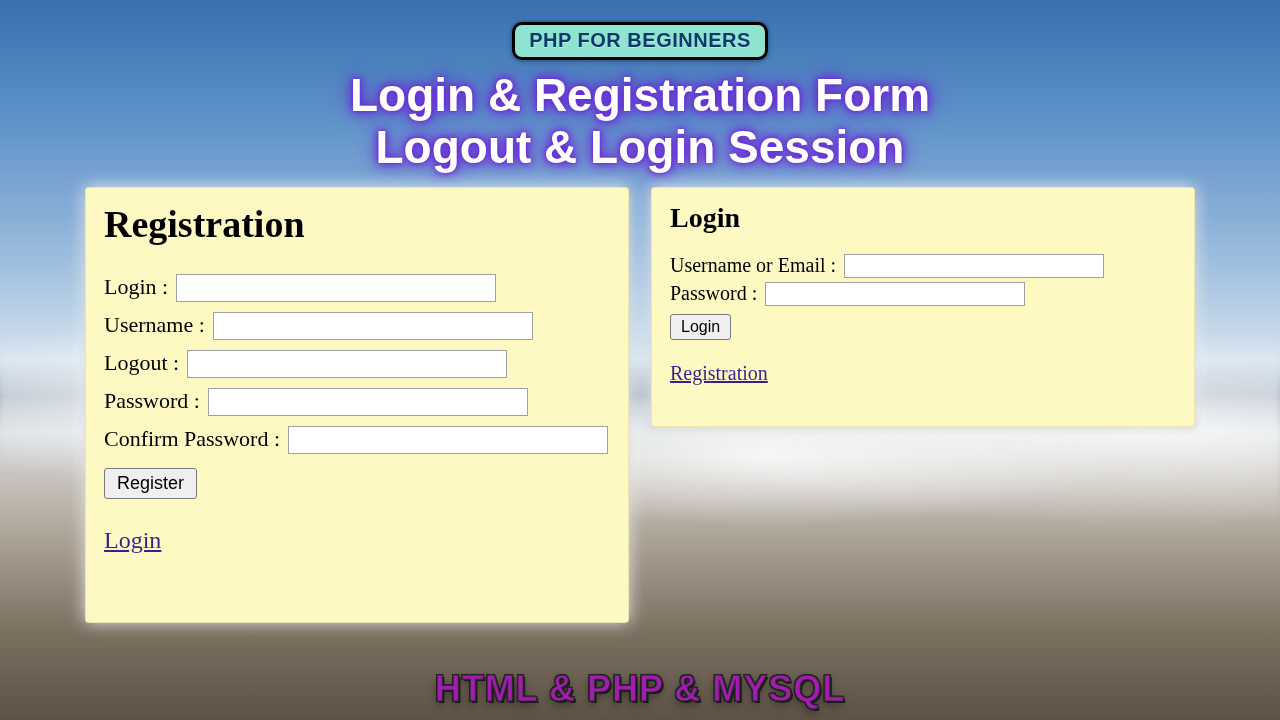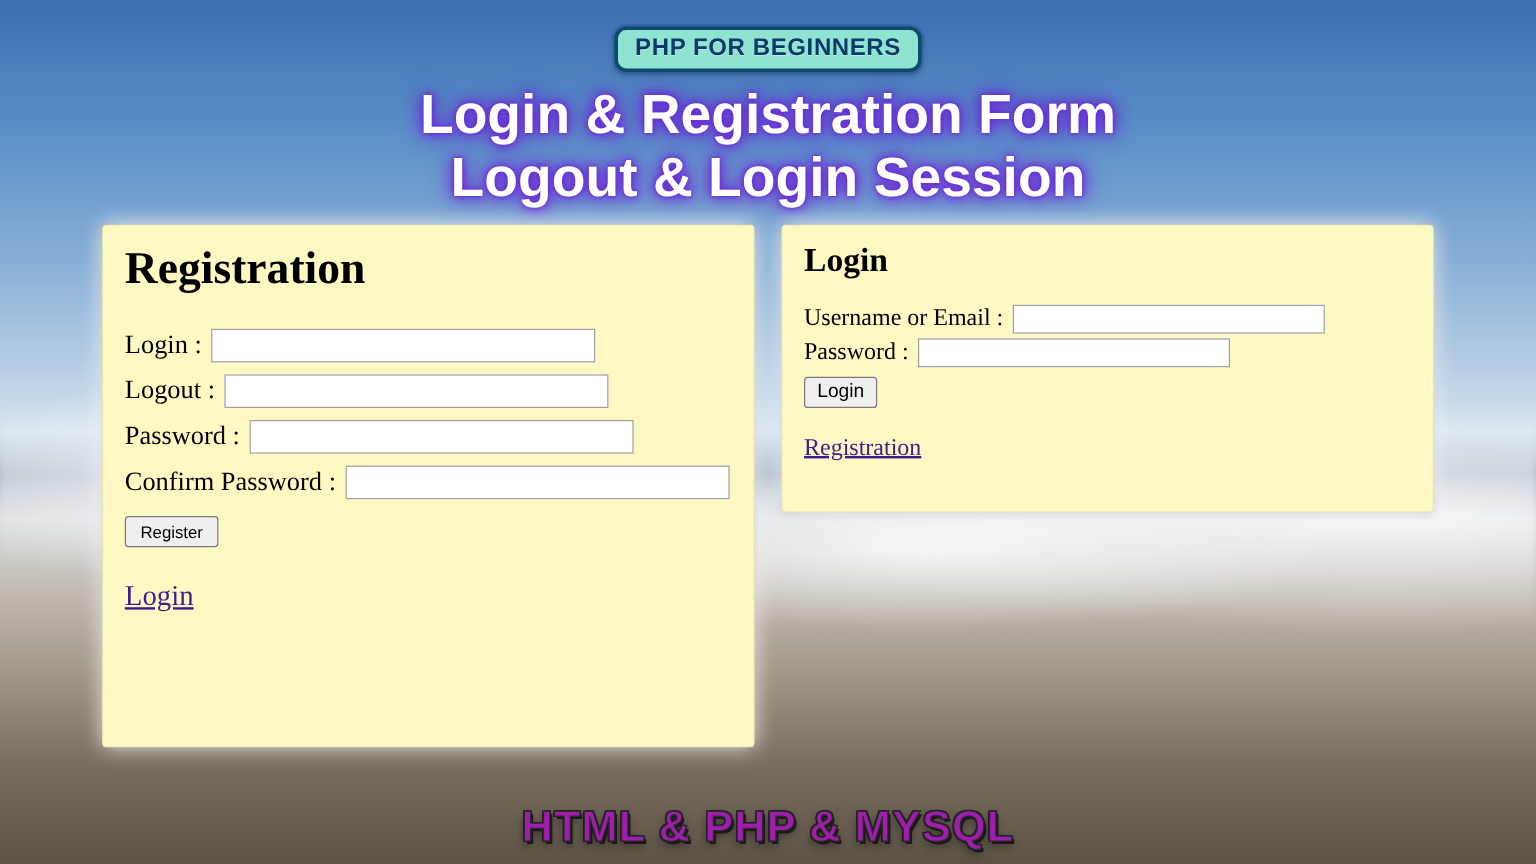--- a/index.html
+++ b/index.html
@@ -38,21 +38,21 @@
   }
   .badge{
     margin-top:22px;
     font-family: Arial, Helvetica, sans-serif;
     font-size:20px;
     font-weight:700;
     letter-spacing:.5px;
     color:#0a3a6a;
     background:#8fe3d1;
     padding:4px 14px 5px;
-    border:3px solid #0c4a6e;
+    border:3px solid #000000;
     border-radius:10px;
     box-shadow:0 0 0 2px rgba(0,60,120,.15), 0 2px 6px rgba(0,0,0,.25);
     text-shadow:0 1px 0 rgba(255,255,255,.4);
   }
   .main-title{
     margin-top:10px;
     text-align:center;
     font-family: "Segoe UI", "Century Gothic", Arial, sans-serif;
     font-weight:700;
     font-size:46px;
@@ -100,21 +100,21 @@
     height:28px;
     border:1px solid #a0a0a0;
     padding:2px 4px;
     width:320px;
     background:#fff;
   }
   .login-card .row{ font-size:20px; margin-bottom:4px; }
   .login-card .row input{ width:260px; height:24px; }
   .btn{
     font-family: Arial, sans-serif;
-    font-size:14px;
+    font-size:18px;
     padding:4px 12px;
     background:#efefef;
     border:1px solid #7a7a7a;
     border-radius:3px;
     cursor:pointer;
     margin-top:4px;
   }
   .login-card .btn{ font-size:16px; padding:3px 10px; }
   .linklike{
     display:inline-block;
@@ -162,20 +162,24 @@
   <div class="panels">
     <div class="left-col">
       <div class="card reg-card">
         <h1>Registration</h1>
 
         <div class="row">
           <label>Login :</label>
           <input type="text" style="">
         </div>
         <div class="row">
+          <label>Username :</label>
+          <input type="text" style="">
+        </div>
+        <div class="row">
           <label>Logout :</label>
           <input type="text" style="">
         </div>
         <div class="row">
           <label>Password :</label>
           <input type="password" style="">
         </div>
         <div class="row">
           <label>Confirm Password :</label>
           <input type="password" style="">

